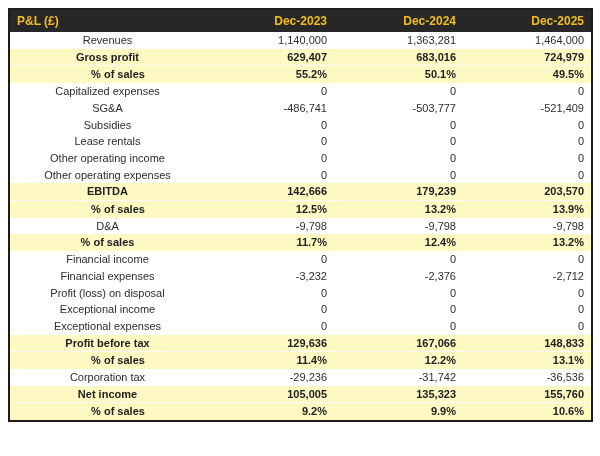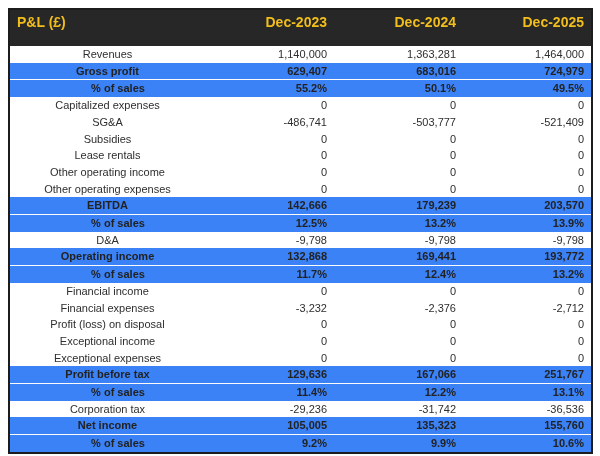--- a/index.html
+++ b/index.html
@@ -25,39 +25,39 @@
     font-size: 11px;
     color: #2e2e2e;
   }
   col.c-label  { width: 196px; }
   col.c-val    { width: 129px; }
   thead th {
     background: #272727;
     color: #f2be1b;
     font-weight: bold;
     text-align: right;
-    padding: 4px 7px 16px 7px;
+    padding: 4px 7px 4px 7px;
     height: 14px;
-    font-size: 14px;
+    font-size: 12px;
     white-space: nowrap;
     overflow: hidden;
   }
   thead th.label { text-align: left; }
   tbody td {
     padding: 2px 7px;
     height: 12.7px;
     line-height: 12.7px;
     background: #ffffff;
     white-space: nowrap;
     overflow: hidden;
   }
   tbody td.num { text-align: right; }
   tbody td.label { text-align: center; }
   tr.band td {
-    background: #3b82f6;
+    background: #fef9c3;
     font-weight: bold;
     color: #222222;
   }
   tr.band + tr.band td {
     border-top: 1px solid #fbfbfb;
     padding-left: 28px;
   }
 </style>
 </head>
 <body>
@@ -145,26 +145,20 @@
     <td class="num">13.2%</td>
     <td class="num">13.9%</td>
   </tr>
         <tr>
     <td class="label">D&amp;A</td>
     <td class="num">-9,798</td>
     <td class="num">-9,798</td>
     <td class="num">-9,798</td>
   </tr>
         <tr class="band">
-    <td class="label">Operating income</td>
-    <td class="num">132,868</td>
-    <td class="num">169,441</td>
-    <td class="num">193,772</td>
-  </tr>
-        <tr class="band">
     <td class="label">% of sales</td>
     <td class="num">11.7%</td>
     <td class="num">12.4%</td>
     <td class="num">13.2%</td>
   </tr>
         <tr>
     <td class="label">Financial income</td>
     <td class="num">0</td>
     <td class="num">0</td>
     <td class="num">0</td>
@@ -190,21 +184,21 @@
         <tr>
     <td class="label">Exceptional expenses</td>
     <td class="num">0</td>
     <td class="num">0</td>
     <td class="num">0</td>
   </tr>
         <tr class="band">
     <td class="label">Profit before tax</td>
     <td class="num">129,636</td>
     <td class="num">167,066</td>
-    <td class="num">251,767</td>
+    <td class="num">148,833</td>
   </tr>
         <tr class="band">
     <td class="label">% of sales</td>
     <td class="num">11.4%</td>
     <td class="num">12.2%</td>
     <td class="num">13.1%</td>
   </tr>
         <tr>
     <td class="label">Corporation tax</td>
     <td class="num">-29,236</td>

